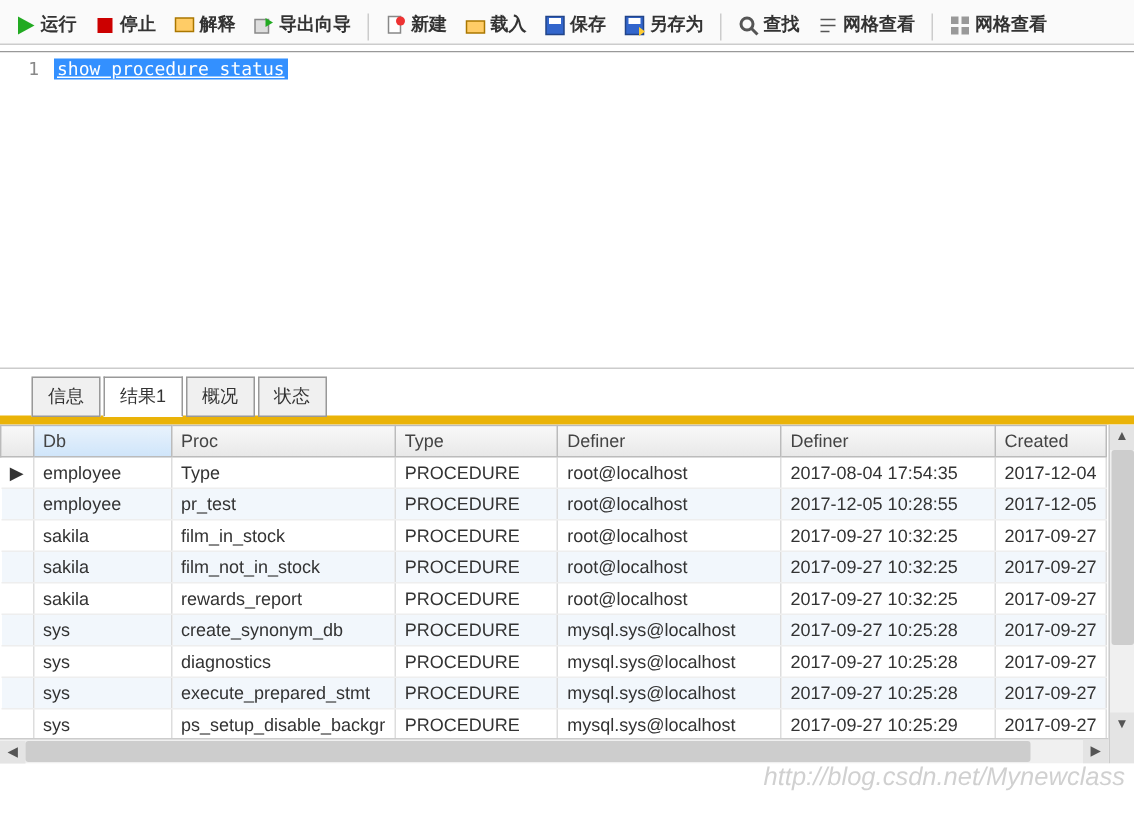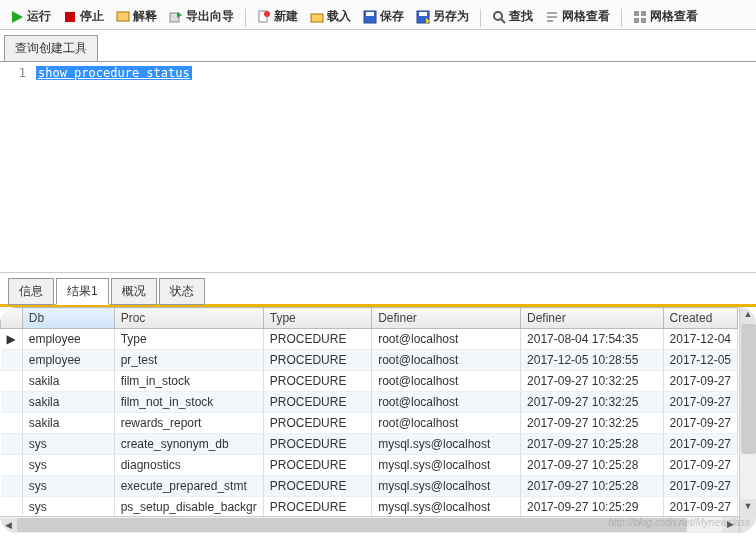--- a/index.html
+++ b/index.html
@@ -8,38 +8,38 @@
 .tb-btn { display: inline-flex; align-items: center; gap: 3px; padding: 2px 4px; cursor: pointer; white-space: nowrap; }
 .tb-sep { width: 1px; height: 18px; background: #ccc; margin: 0 3px; }
 .icon { width: 14px; height: 14px; display: inline-block; }
 .top-tabs { display: flex; padding: 4px 4px 0 4px; border-bottom: 1px solid #999; }
 .tab { padding: 4px 10px; border: 1px solid #999; background: #f0f0f0; margin-right: 2px; cursor: pointer; position: relative; top: 1px; }
 .tab.active { background: #fff; border-bottom: 1px solid #fff; }
 .editor { height: 208px; display: flex; background: #fff; }
 .gutter { width: 32px; text-align: right; padding: 4px 6px 0 0; color: #888; font-family: Consolas, monospace; font-size: 12px; }
 .code { flex: 1; padding: 4px 0 0 4px; font-family: Consolas, monospace; font-size: 12px; }
 .sel { background: #3390ff; color: #fff; padding: 0 2px; text-decoration: underline; }
-.bot-tabs { display: flex; padding: 4px 4px 0 8px; border-top: 1px solid #ccc; border-bottom: 3px solid #eab308; margin-top: 2px; }
-.grid-wrap { position: relative; height: 226px; overflow: hidden; border-radius: 17px; }
+.bot-tabs { display: flex; padding: 4px 4px 0 21px; border-top: 1px solid #ccc; border-bottom: 6px solid #eab308; margin-top: 2px; }
+.grid-wrap { position: relative; height: 226px; overflow: hidden; }
 .grid { width: calc(100% - 18px); border-collapse: collapse; font-size: 12px; }
 .grid th { background: linear-gradient(#f8f8f8,#e8e8e8); border: 1px solid #bbb; text-align: left; padding: 3px 6px; font-weight: normal; color: #444; }
 .grid th.sorted { background: linear-gradient(#e8f2fc,#cfe5fa); }
 .grid td { border-right: 1px solid #ddd; border-bottom: 1px solid #eee; padding: 3px 6px; white-space: nowrap; overflow: hidden; }
 .grid tr.alt td { background: #f2f7fc; }
 .rowptr { width: 12px; text-align: center; color: #333; }
 .vbar { position: absolute; right: 0; top: 0; width: 17px; height: 100%; background: #f0f0f0; border-left: 1px solid #ccc; }
 .vbar-up, .vbar-down { height: 17px; background: #e4e4e4; text-align: center; line-height: 15px; font-size: 9px; color: #555; cursor: pointer; }
 .vbar-down { position: absolute; bottom: 17px; width: 100%; }
 .vbar-corner { position: absolute; bottom: 0; height: 17px; width: 100%; background: #e4e4e4; }
 .vbar-thumb { position: absolute; top: 17px; width: 15px; left: 1px; height: 130px; background: #cdcdcd; border-radius: 2px; cursor: pointer; }
 .hbar { position: absolute; bottom: 0; left: 0; right: 17px; height: 17px; background: #f0f0f0; border-top: 1px solid #ccc; }
 .hbar-left,.hbar-right { width: 17px; height: 100%; background: #e4e4e4; display: inline-block; text-align: center; line-height: 15px; font-size: 9px; color: #555; cursor: pointer; }
 .hbar-right { float: right; }
 .hbar-thumb { position: absolute; left: 17px; top: 1px; height: 14px; width: 670px; background: #cdcdcd; border-radius: 2px; cursor: pointer; }
-.watermark { position: absolute; right: 6px; bottom: 22px; color: rgba(120,120,120,0.35); font-size: 10px; font-style: italic; pointer-events: none; }
+.watermark { position: absolute; right: 6px; bottom: 22px; color: rgba(120,120,120,0.35); font-size: 17px; font-style: italic; pointer-events: none; }
 </style>
 </head>
 <body>
 
 <div class="toolbar">
   <span class="tb-btn">
     <svg class="icon" viewBox="0 0 14 14">
         <polygon points="2,1 13,7 2,13" fill="#2a2"></polygon>
       </svg>
     <span>运行</span>
@@ -114,21 +114,20 @@
         <rect x="1" y="1" width="5" height="5" fill="#999"></rect>
         <rect x="8" y="1" width="5" height="5" fill="#999"></rect>
         <rect x="1" y="8" width="5" height="5" fill="#999"></rect>
         <rect x="8" y="8" width="5" height="5" fill="#999"></rect>
       </svg>
     <span>网格查看</span>
   </span>
 </div>
 
 <div class="top-tabs">
-  <div class="tab">查询创建工具</div>
 </div>
 
 <div class="editor">
   <div class="gutter">1</div>
   <div class="code">
     <span class="sel">show procedure status</span>
   </div>
 </div>
 
 <div class="bot-tabs">

